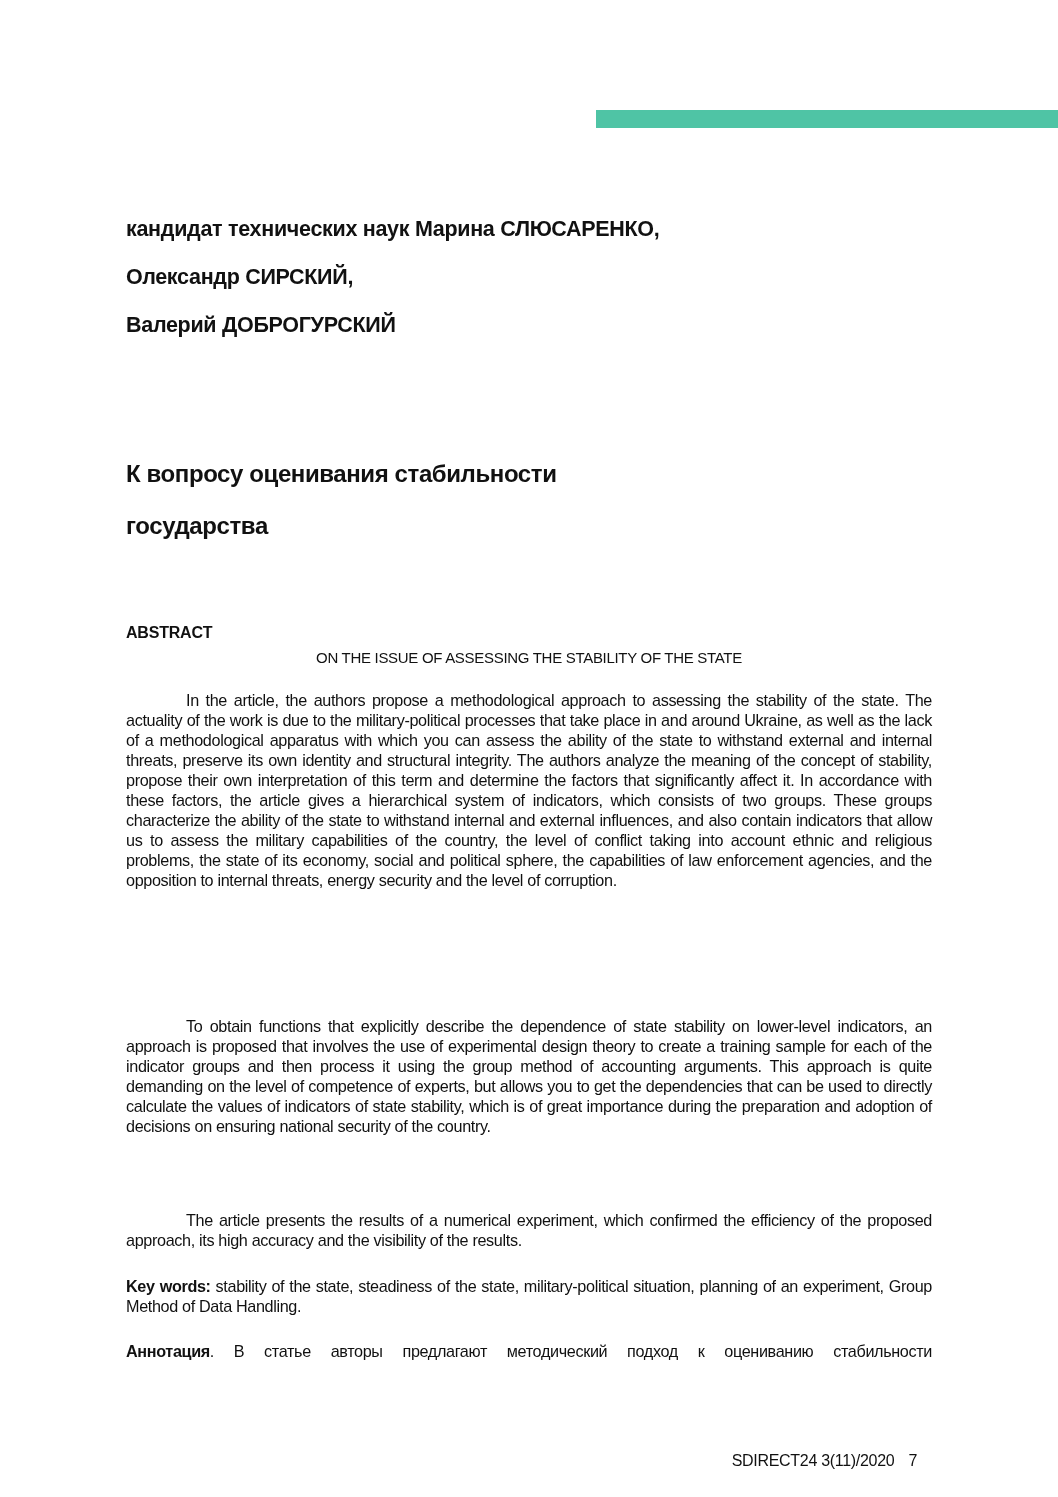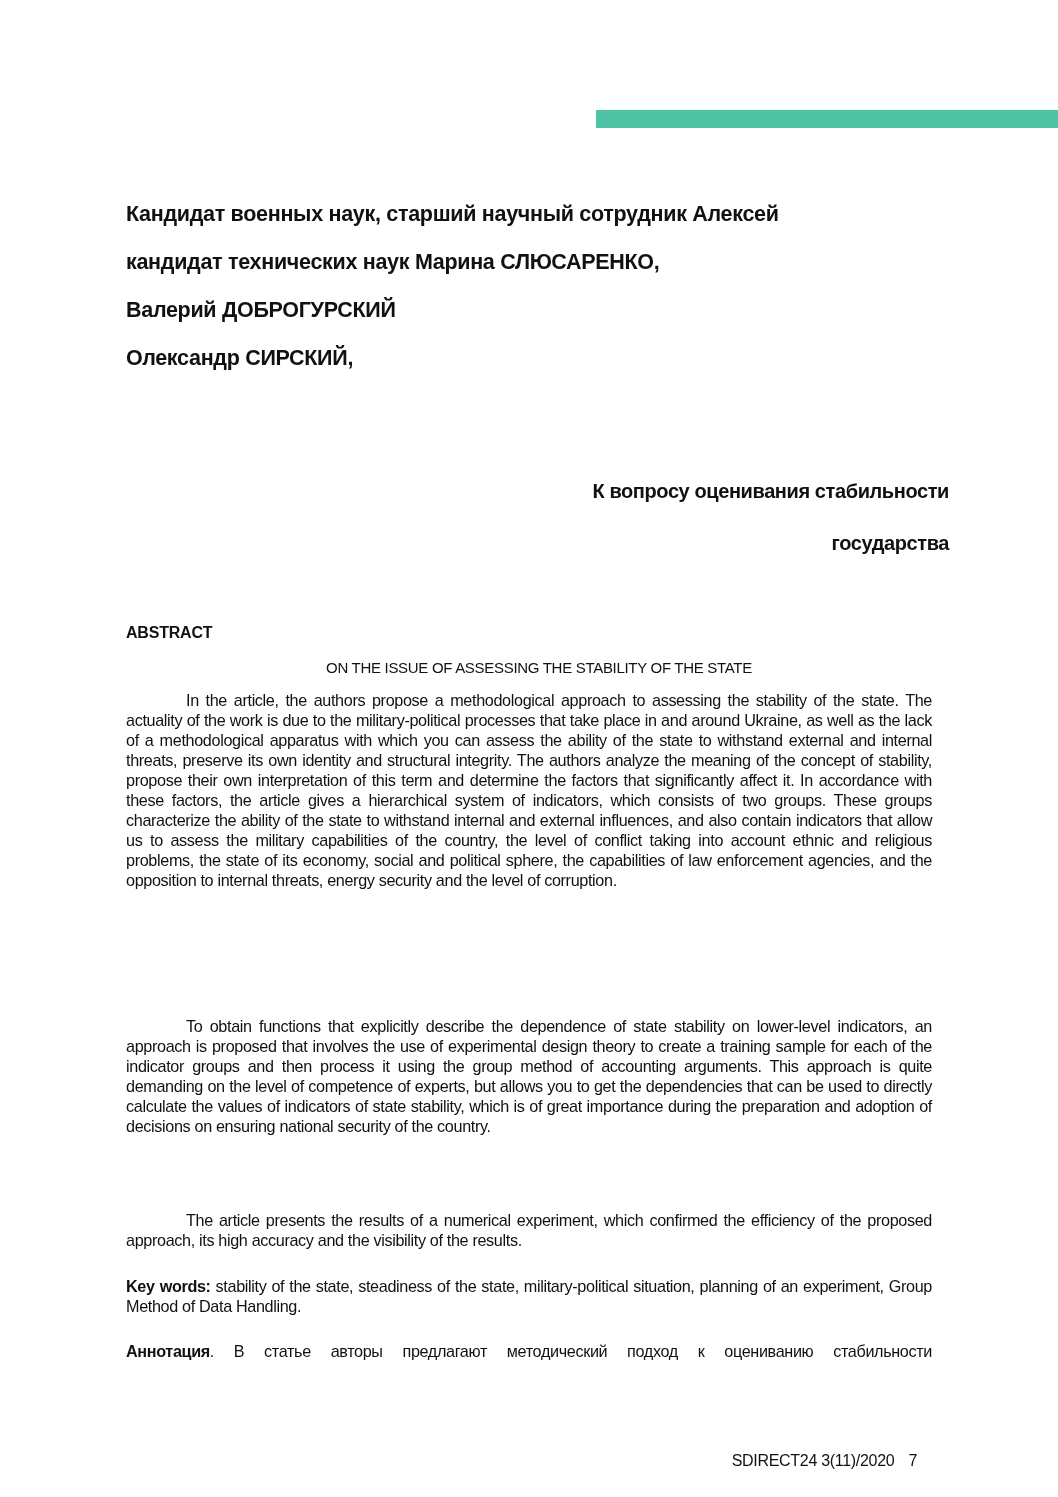--- a/index.html
+++ b/index.html
@@ -2,41 +2,40 @@
 <html><head>
 <meta charset="utf-8">
 <style>
   html, body { margin: 0; padding: 0; background: #ffffff; }
   body { width: 1058px; height: 1497px; position: relative; overflow: hidden;
          font-family: "Liberation Sans", sans-serif; color: #111; }
   .accent-bar { position: absolute; left: 596px; top: 110px; width: 462px; height: 18px; background: #4fc4a5; }
   .authors { position: absolute; left: 126px; top: 198px; width: 800px; }
   .author-line { font-weight: bold; font-size: 21.5px; line-height: 33px; margin: 0; letter-spacing: -0.3px; }
   .author-line.gap { margin-top: 15px; }
-  .title { position: absolute; left: 126px; top: 448px; width: 806px; text-align: right;
-           font-weight: bold; font-size: 20px; line-height: 52px; margin: 17px; letter-spacing: -0.4px; }
+  .title { position: absolute; left: 126px; top: 448px; width: 806px; text-align: left;
+           font-weight: bold; font-size: 24px; line-height: 52px; margin: 0; letter-spacing: -0.4px; }
   .abstract-head { position: absolute; left: 126px; top: 624px; font-weight: bold; font-size: 16px; margin: 0; letter-spacing: -0.2px; }
-  .en-title { position: absolute; left: 126px; top: 649px; width: 806px; text-align: center; font-size: 15px; margin: 10px; letter-spacing: -0.3px; }
+  .en-title { position: absolute; left: 126px; top: 649px; width: 806px; text-align: center; font-size: 15px; margin: 0; letter-spacing: -0.3px; }
   .body-col { position: absolute; left: 126px; width: 806px; }
   .para { font-size: 16.2px; line-height: 20px; text-align: justify; margin: 0; letter-spacing: -0.35px; }
   .indent { text-indent: 60px; }
   .bold { font-weight: bold; }
   .footer { position: absolute; right: 141px; top: 1452px; font-size: 16px; letter-spacing: -0.3px; }
   .footer .page-num { margin-left: 14px; }
 </style>
 </head>
 <body>
 
 <div class="accent-bar" style="background: rgb(79, 196, 165);"></div>
 
 <div class="authors">
-  <p class="author-line">Кандидат военных наук, старший научный сотрудник Алексей</p>
   <p class="author-line gap">кандидат технических наук Марина СЛЮСАРЕНКО,</p>
+  <p class="author-line gap">Олександр СИРСКИЙ,</p>
   <p class="author-line gap">Валерий ДОБРОГУРСКИЙ</p>
-  <p class="author-line gap">Олександр СИРСКИЙ,</p>
 </div>
 
 <h1 class="title">
   <span>К вопросу оценивания стабильности</span><br>
   <span>государства</span>
 </h1>
 
 <p class="abstract-head">ABSTRACT</p>
 <p class="en-title">ON THE ISSUE OF ASSESSING THE STABILITY OF THE STATE</p>
 

